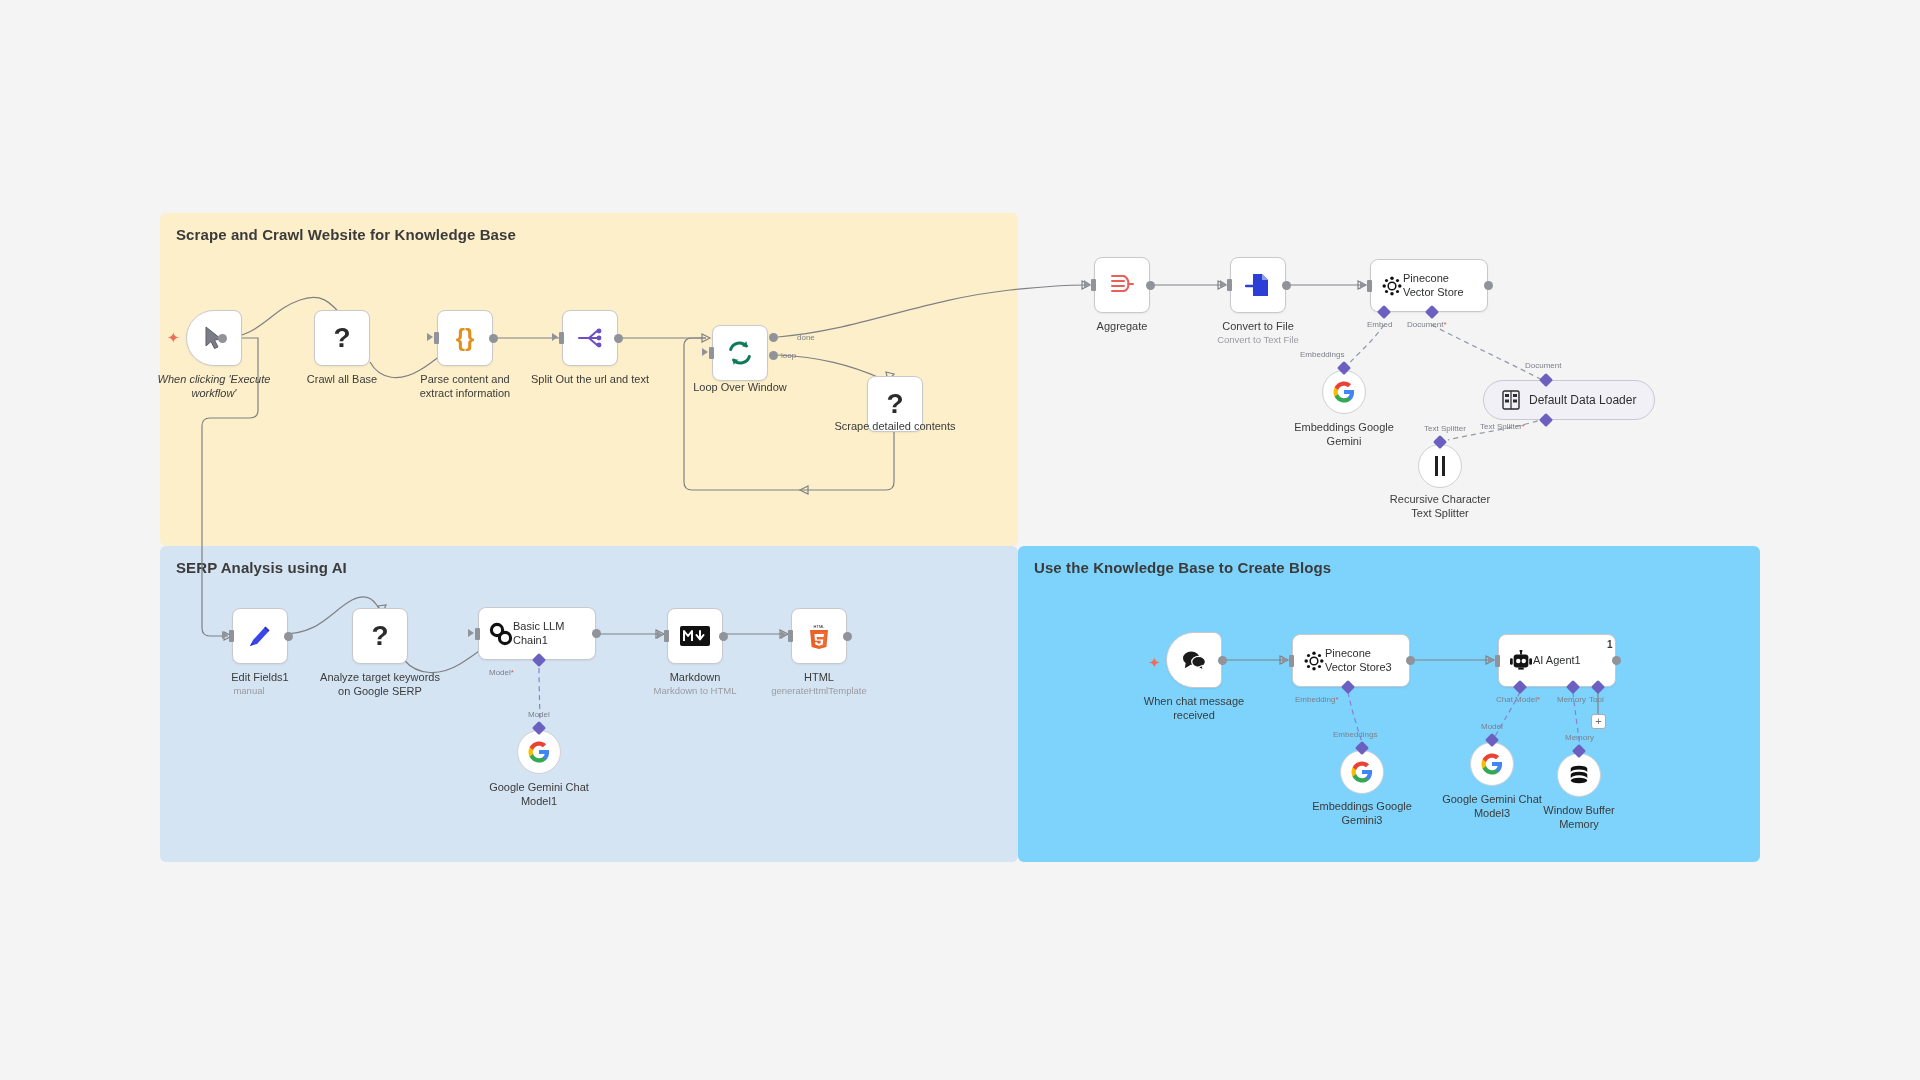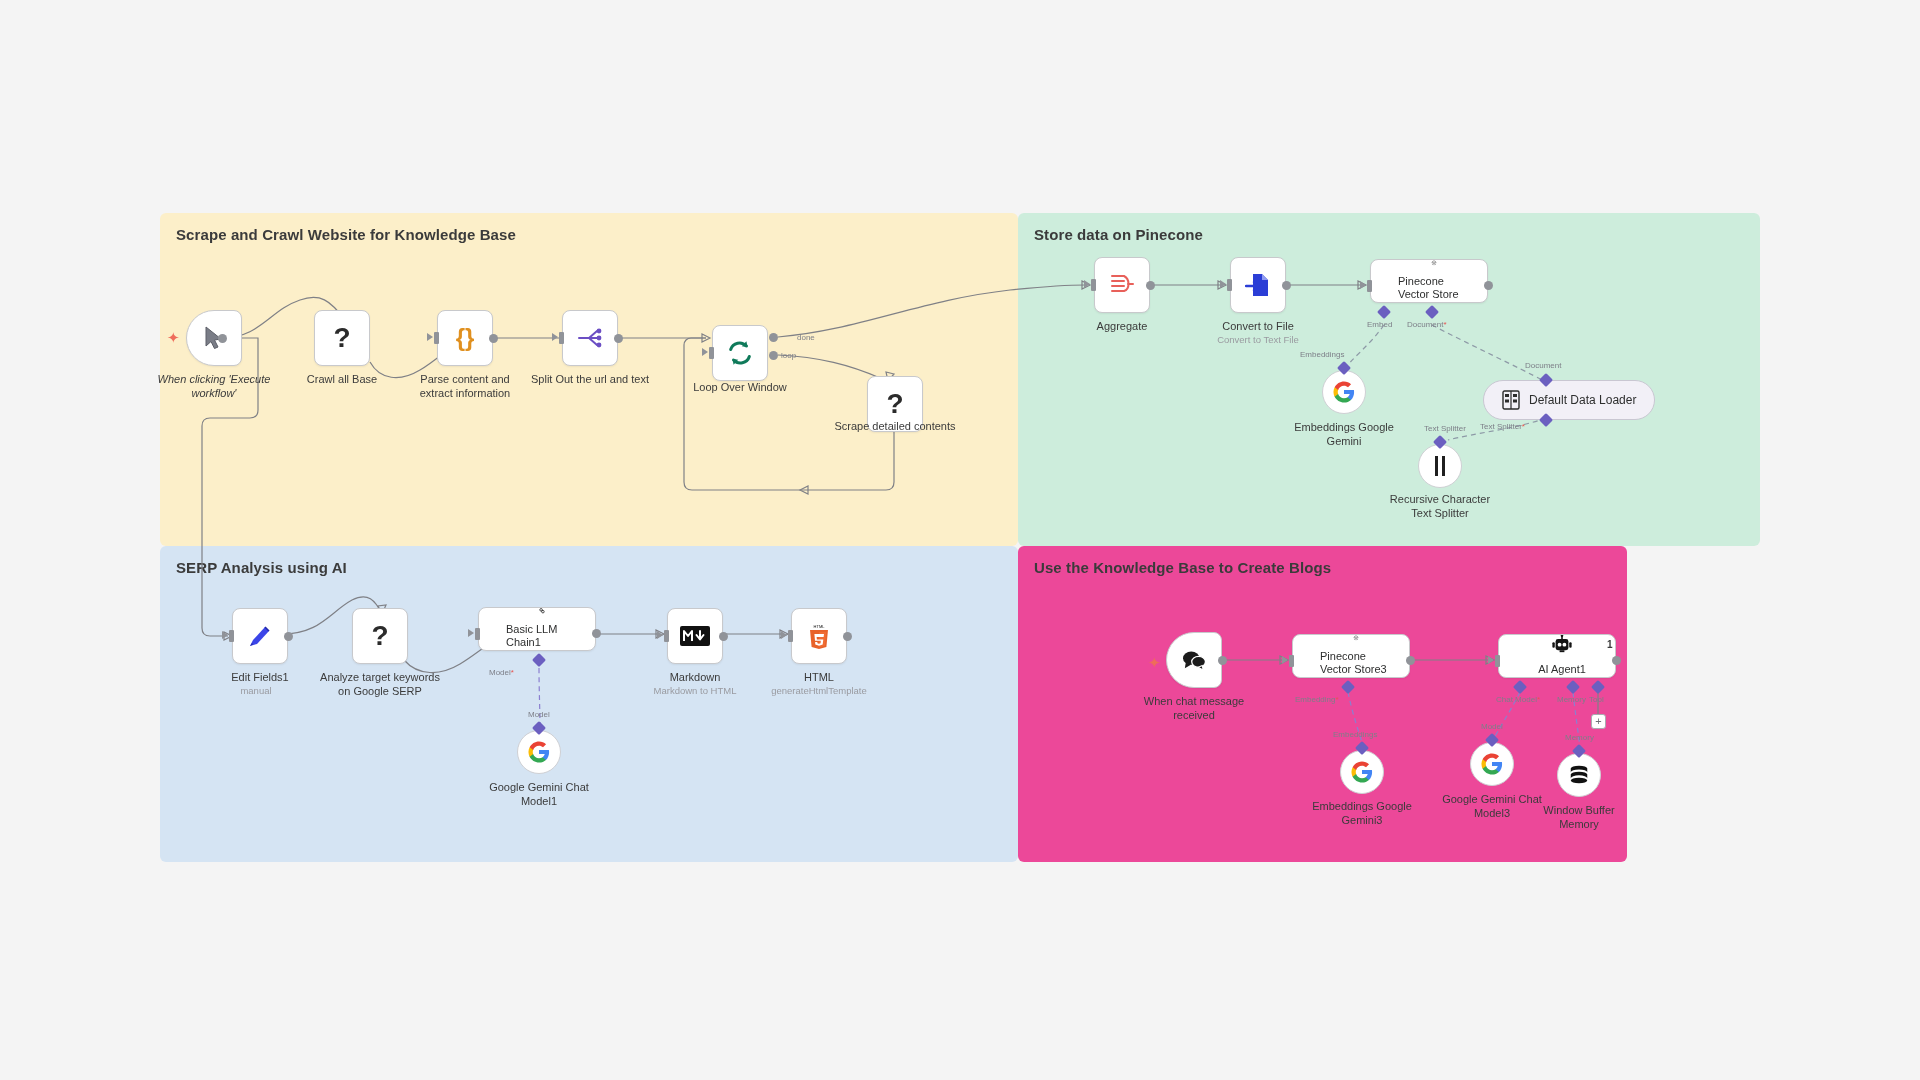--- a/index.html
+++ b/index.html
@@ -32,25 +32,23 @@
     background: #fff;
     border: 1px solid #c8c9cc;
     border-radius: 8px;
     display: flex;
     align-items: center;
     justify-content: center;
     box-shadow: 0 1px 2px rgba(0,0,0,.06);
   }
   .node.square { width: 56px; height: 56px; }
   .node.wide {
-    width: 118px; height: 44px;
+    width: 118px; height: 53px;
     justify-content: flex-start;
     padding-left: 10px;
-    gap: 9px;
-    flex-direction: column;
   }
   .node.trigger {
     width: 56px; height: 56px;
     border-top-left-radius: 28px;
     border-bottom-left-radius: 28px;
     border-top-right-radius: 8px;
     border-bottom-right-radius: 8px;
   }
   .node-wide-label {
     font-size: 11px; color: #2d2e2e; line-height: 1.25;
@@ -167,27 +165,24 @@
   .wire-ai-gray { fill: none; stroke: #8d99a6; stroke-width: 1.2; stroke-dasharray: 5 4; }
 </style>
 </head>
 <body>
 
 <div id="canvas">
 
   <div class="panel" style="left:160px;top:213px;width:858px;height:333px;background:#fcefc9;">
     <div class="panel-title">Scrape and Crawl Website for Knowledge Base</div>
   </div>
-  <div class="panel" style="left:1018px;top:213px;width:742px;height:333px;background:#cdeddc;">
-    <div class="panel-title">Store data on Pinecone</div>
-  </div>
   <div class="panel" style="left:160px;top:546px;width:858px;height:316px;background:#d5e4f3;">
     <div class="panel-title">SERP Analysis using AI</div>
   </div>
-  <div class="panel" style="left:1018px;top:546px;width:609px;height:316px;background:#ec4899;">
+  <div class="panel" style="left:1018px;top:546px;width:742px;height:316px;background:#7dd3fc;">
     <div class="panel-title">Use the Knowledge Base to Create Blogs</div>
   </div>
 
   <svg class="wires">
 
     <path class="wire" d="M 222 338 C 260 338 270 310 300 300 C 320 293 330 300 345 320"></path>
     <path class="wire" d="M 345 320 L 341 312 L 349 311 Z" fill="#7f8086" stroke="none"></path>
 
     <path class="wire" d="M 222 338 L 258 338 L 258 410 C 258 415 255 418 250 418 L 210 418 C 205 418 202 421 202 426 L 202 628 C 202 633 205 636 210 636 L 228 636"></path>
     <path class="wire" d="M 232 636 L 224 632 L 224 640 Z" fill="#7f8086" stroke="none"></path>
@@ -400,21 +395,21 @@
     <svg width="26" height="26" viewBox="0 0 26 26">
       <path d="M3 23 L6 17 L18 4 L22 8 L10 21 Z" fill="#3b45e8"></path>
       <path d="M18 4 L22 8" stroke="#232aa8" stroke-width="1.6"></path>
       <path d="M3 23 L6 21.5 L5 20 Z" fill="#232aa8"></path>
     </svg>
   </div>
   <div class="arrow-in" style="left:222px;top:631px;"></div>
   <div class="port-in" style="left:229px;top:630px;"></div>
   <div class="port" style="left:284px;top:632px;"></div>
   <div class="node-caption" style="left:260px;top:671px;">Edit Fields1</div>
-  <div class="node-subcaption" style="left:256px;top:685px;">manual</div>
+  <div class="node-subcaption" style="left:249px;top:685px;">manual</div>
 
   <div class="node square" style="left:352px;top:608px;">
     <span class="qmark">?</span>
   </div>
   <div class="node-caption" style="left:380px;top:671px;">Analyze target keywords
 on Google SERP</div>
 
   <div class="node wide" style="left:478px;top:607px;">
     <svg width="24" height="24" viewBox="0 0 24 24">
       <circle cx="8" cy="8" r="5.6" fill="none" stroke="#111" stroke-width="3.1"></circle>

